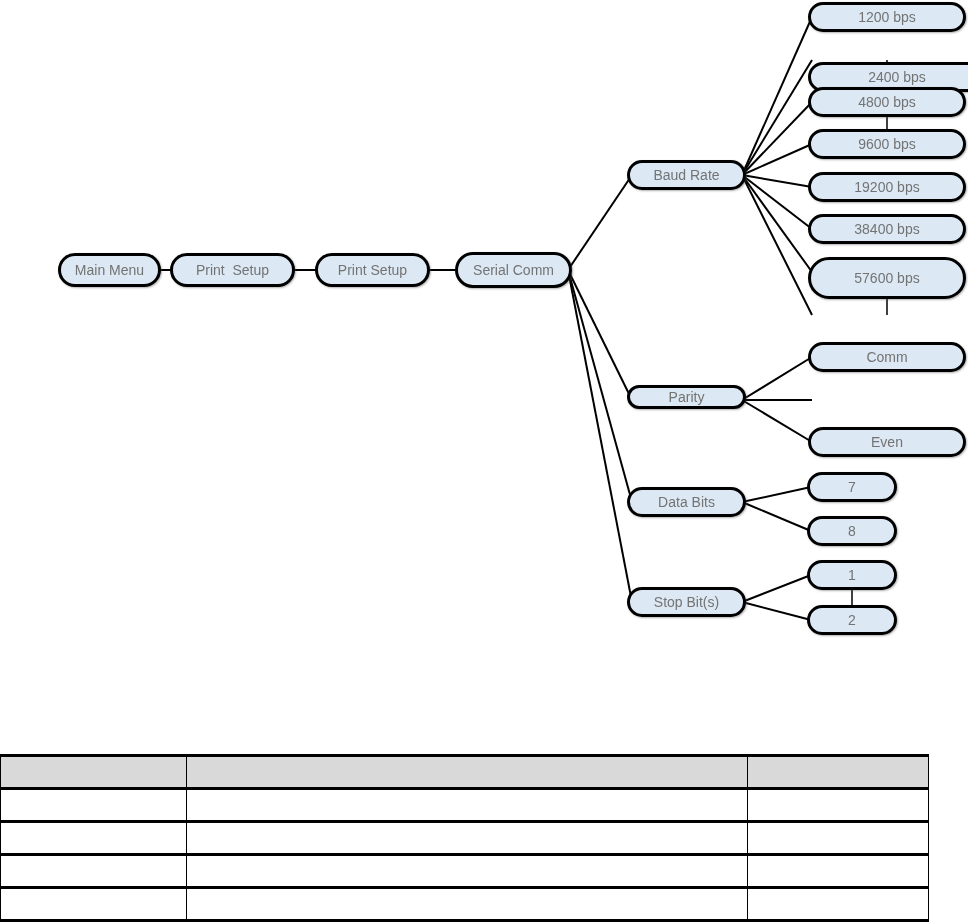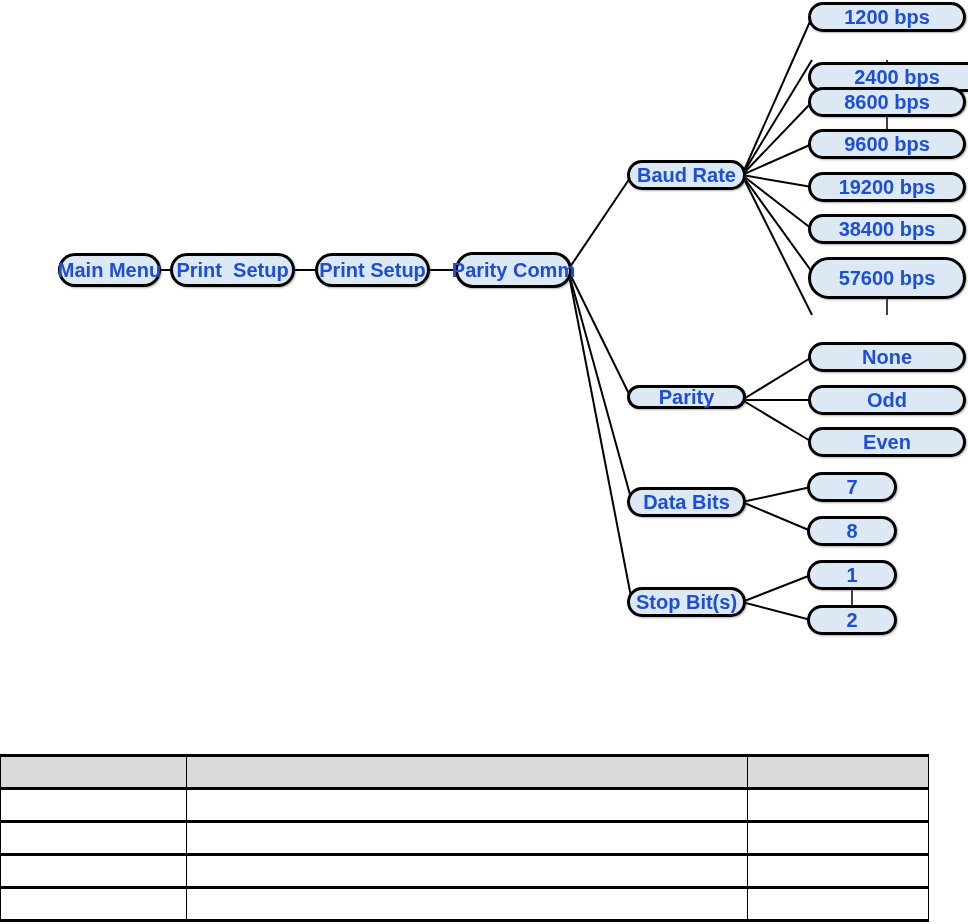--- a/index.html
+++ b/index.html
@@ -19,21 +19,21 @@
   .wires{position:absolute;left:0;top:0;}
   .wires line{stroke:#000;stroke-width:2;}
   .wires .thin line{stroke-width:1.5;}
   .node{
     position:absolute;
     box-sizing:border-box;
     background:var(--node-fill);
     border:3px solid var(--node-border);
     border-radius:999px;
     display:flex;align-items:center;justify-content:center;
-    font-weight:bold;font-size:20px;color:#1d4ed8;
+    font-weight:normal;font-size:14px;color:#737373;
     white-space:pre;
     box-shadow:1px 1px 2px rgba(80,80,80,0.45);
   }
   .spec-table{
     position:absolute;left:0;top:754px;
     width:928px;
     border-collapse:collapse;table-layout:fixed;
   }
   .spec-table td{
     border:1px solid #000;
@@ -88,37 +88,36 @@
       <line x1="887" y1="60" x2="887" y2="102"></line>
       <line x1="887" y1="102" x2="887" y2="144"></line>
       <line x1="887" y1="272" x2="887" y2="315"></line>
       <line x1="852" y1="575" x2="852" y2="620"></line>
     </g>
   </svg>
 
   <div class="node" style="left:58px;top:253px;width:103px;height:34px">Main Menu</div>
   <div class="node" style="left:170px;top:253px;width:125px;height:34px">Print  Setup</div>
   <div class="node" style="left:315px;top:253px;width:115px;height:34px">Print Setup</div>
-  <div class="node" style="left:455px;top:252px;width:117px;height:36px">Parity Comm</div>
+  <div class="node" style="left:455px;top:252px;width:117px;height:36px">Serial Comm</div>
 
   <div class="node" style="left:627px;top:160px;width:119px;height:30px">Baud Rate</div>
   <div class="node" style="left:627px;top:385px;width:119px;height:24px">Parity</div>
   <div class="node" style="left:627px;top:487px;width:119px;height:30px">Data Bits</div>
   <div class="node" style="left:627px;top:587px;width:119px;height:30px">Stop Bit(s)</div>
 
   <div class="node" style="left:808px;top:2px;width:158px;height:30px">1200 bps</div>
   <div class="node" style="left:808px;top:62px;width:178px;height:30px">2400 bps</div>
-  <div class="node" style="left:808px;top:87px;width:158px;height:30px">8600 bps</div>
+  <div class="node" style="left:808px;top:87px;width:158px;height:30px">4800 bps</div>
   <div class="node" style="left:808px;top:129px;width:158px;height:30px">9600 bps</div>
   <div class="node" style="left:808px;top:172px;width:158px;height:30px">19200 bps</div>
   <div class="node" style="left:808px;top:214px;width:158px;height:30px">38400 bps</div>
   <div class="node" style="left:808px;top:257px;width:158px;height:42px">57600 bps</div>
 
-  <div class="node" style="left:808px;top:342px;width:158px;height:30px">None</div>
-  <div class="node" style="left:808px;top:385px;width:158px;height:30px">Odd</div>
+  <div class="node" style="left:808px;top:342px;width:158px;height:30px">Comm</div>
   <div class="node" style="left:808px;top:427px;width:158px;height:30px">Even</div>
 
   <div class="node" style="left:807px;top:472px;width:90px;height:30px">7</div>
   <div class="node" style="left:807px;top:516px;width:90px;height:30px">8</div>
 
   <div class="node" style="left:807px;top:560px;width:90px;height:30px">1</div>
   <div class="node" style="left:807px;top:605px;width:90px;height:30px">2</div>
 
 </div>
 

